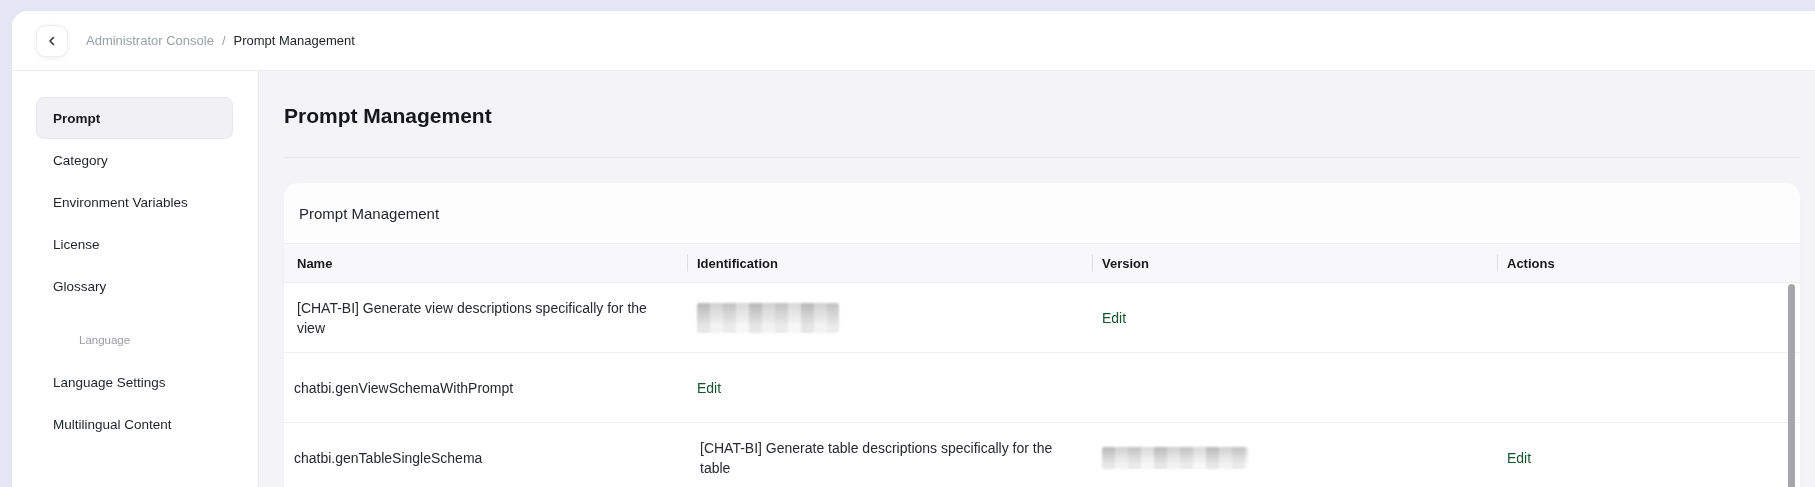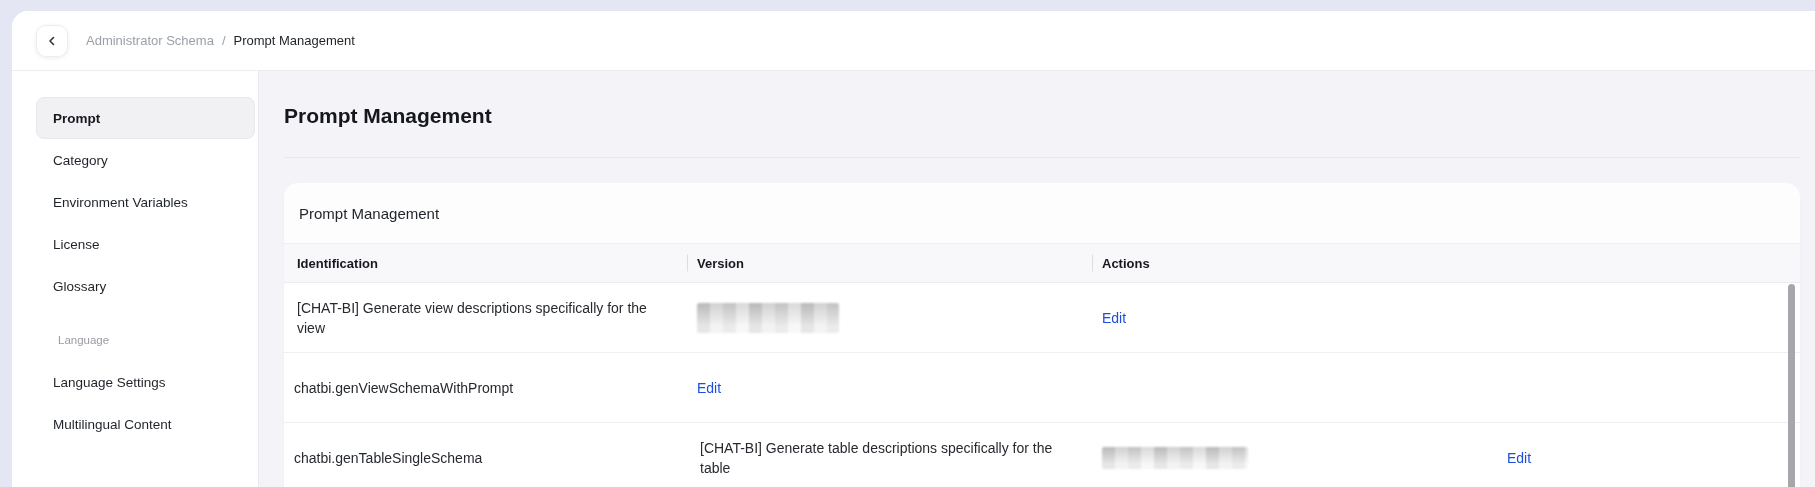--- a/index.html
+++ b/index.html
@@ -38,38 +38,38 @@
   .breadcrumb .current { color:#1f2329; }
   
   .body-row { flex:1; display:flex; min-height:0; }
   .sidebar {
     width:247px; flex:0 0 247px;
     background:#fff;
     border-right:1px solid #e9e9ee;
     padding-top:26px;
   }
   .side-item {
-    height:42px; width:219px;
+    height:42px; width:197px;
     margin-left:24px;
     padding-left:16px;
     display:flex; align-items:center;
     font-size:13.5px; color:#1f2329;
     border-radius:8px;
     border:1px solid transparent;
     cursor:pointer;
   }
   .side-item.selected {
     background:#f1f1f4;
     border-color:#e7e7ec;
     font-weight:700; color:#17191d;
   }
   .side-label {
-    height:42px; margin-top:12px; padding-left:46px;
-    display:flex; align-items:center;
-    font-size:11.5px; color:#9b9ba3;
+    height:42px; margin-top:12px; padding-left:35px;
+    display:flex; align-items:center;
+    font-size:11.5px; color:#9b9ba3;margin-left:32px;
   }
   
   .main {
     flex:1; min-width:0;
     background:#f4f4f8;
     padding-left:25px;
     overflow:hidden;
   }
   .page-title {
     margin-top:27px;
@@ -115,21 +115,21 @@
   .trow {
     display:grid;
     grid-template-columns:403px 405px 405px 1fr;
     min-height:70px; align-items:center;
     background:#fff;
     border-bottom:1px solid #efeff2;
     font-size:14px; color:#26292e;
   }
   .td { padding-left:10px; }
   .td.name { padding-left:13px; padding-right:25px; line-height:20px; }
-  .edit-link { color:#1d4ed8; text-decoration:none; cursor:pointer;text-align:right; }
+  .edit-link { color:#14532d; text-decoration:none; cursor:pointer;text-align:right; }
   .redacted {
     width:142px; height:30px; border-radius:2px;
     background:
       linear-gradient(180deg, rgba(110,110,110,.18), rgba(255,255,255,.55) 78%),
       repeating-linear-gradient(90deg, #c9c9c9 0 13px, #e6e6e6 13px 26px, #d4d4d4 26px 39px, #f0f0f0 39px 52px);
     filter:blur(1.2px);
   }
   .trow:nth-child(3) .redacted { height:22px; width:146px; }
   .scroll-thumb {
     position:absolute;
@@ -145,21 +145,21 @@
 
   <header class="topbar">
     <button class="back-btn">
       <span style="display:flex;">
         <svg width="12" height="12" viewBox="0 0 12 12">
           <polyline points="7.5,2.5 4,6 7.5,9.5" fill="none" stroke="#33363b" stroke-width="1.6" stroke-linecap="round" stroke-linejoin="round"></polyline>
         </svg>
       </span>
     </button>
     <nav class="breadcrumb">
-      <a class="parent">Administrator Schema</a>
+      <a class="parent">Administrator Console</a>
       <span class="sep">/</span>
       <span class="current">Prompt Management</span>
     </nav>
   </header>
 
   <div class="body-row">
     <aside class="sidebar">
       <nav id="sidebar-nav">
           <div class="side-item selected">Prompt</div>
           <div class="side-item">Category</div>
@@ -174,20 +174,21 @@
 
     <main class="main">
       <h1 class="page-title">Prompt Management</h1>
       <div class="title-divider"></div>
 
       <section class="card">
         <div class="card-title">Prompt Management</div>
 
         <div>
           <div class="thead">
+            <div class="th">Name</div>
             <div class="th">Identification</div>
             <div class="th">Version</div>
             <div class="th">Actions</div>
           </div>
           <div id="tbody">
               <div class="trow">
                 <div class="td name">[CHAT-BI] Generate view descriptions specifically for the view</div>
                 <div class="td version">
                   <div class="redacted"></div>
                 </div>

